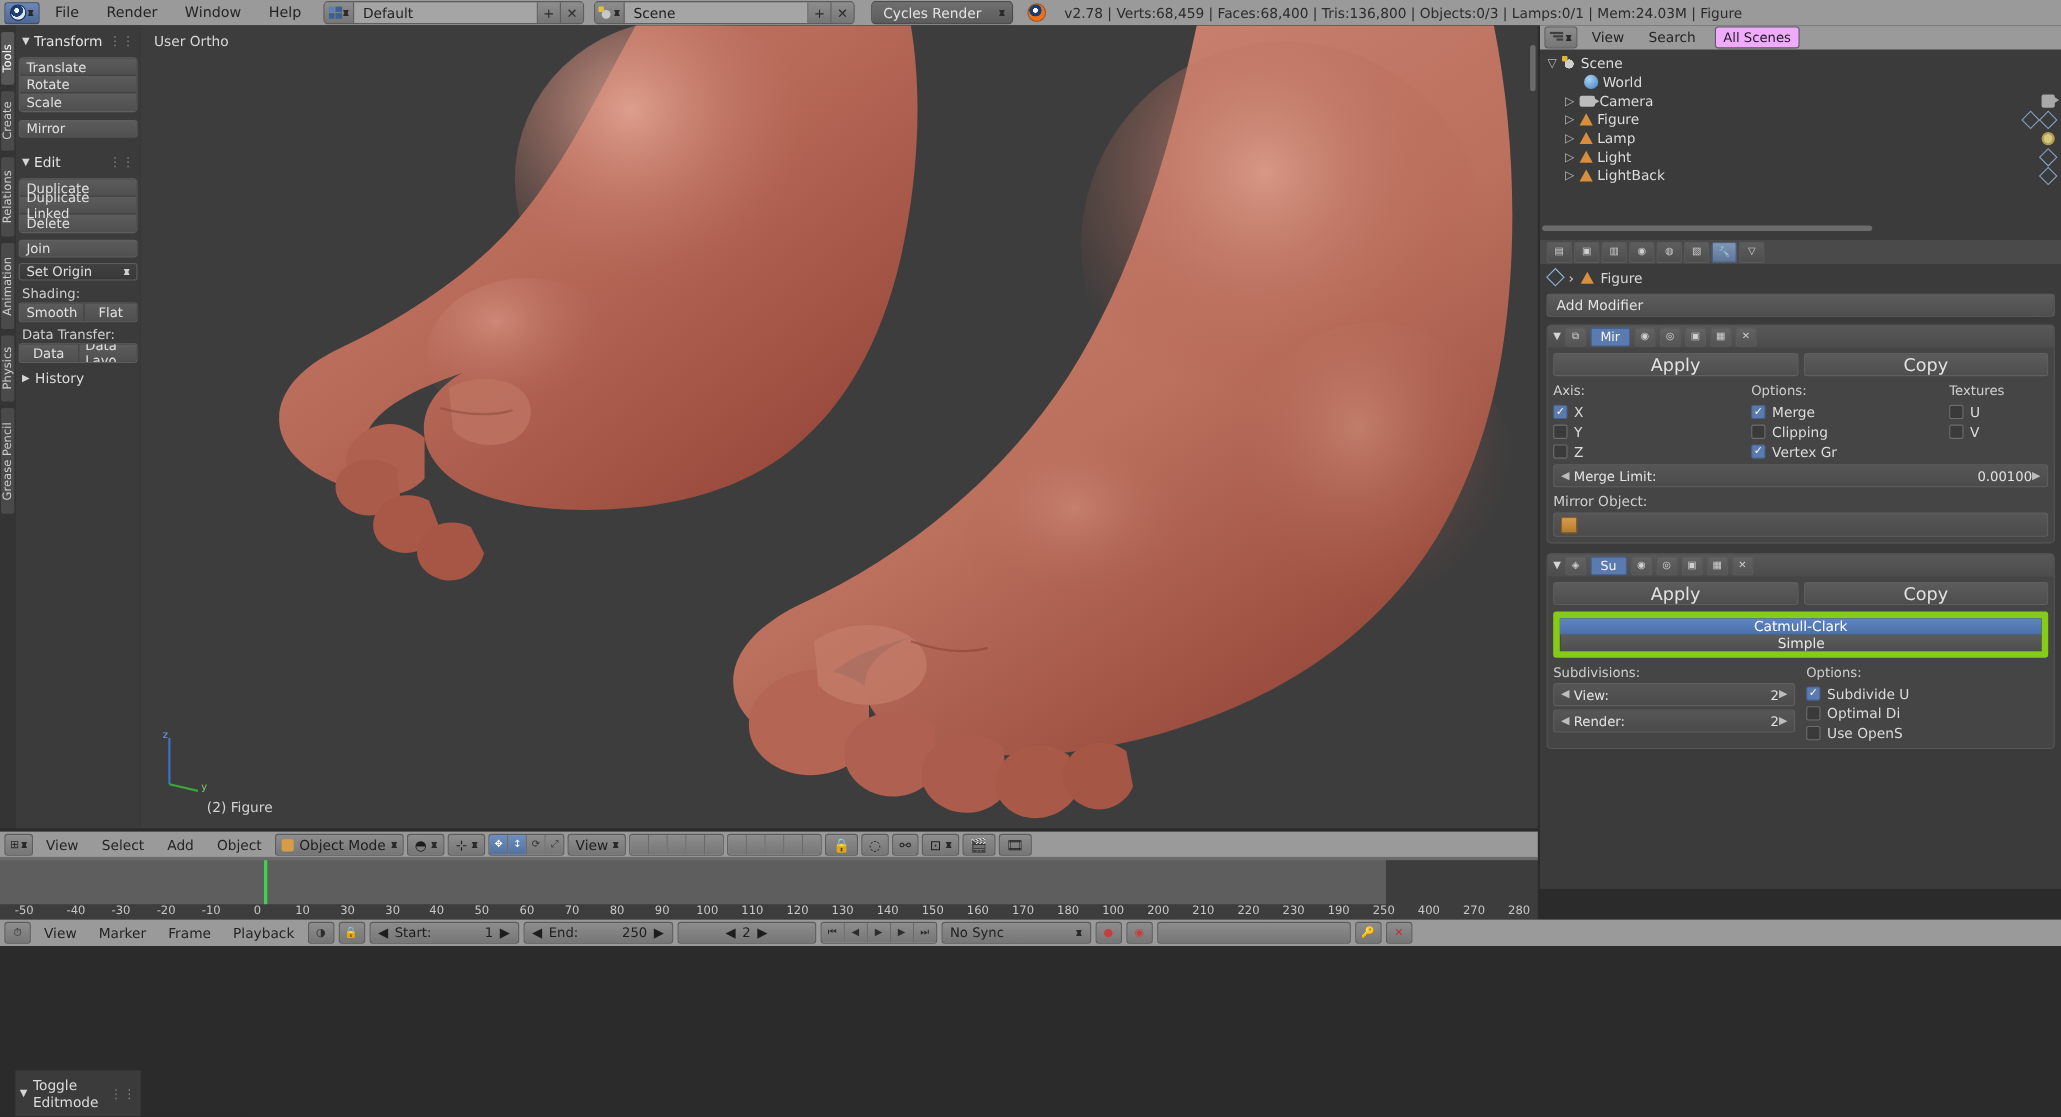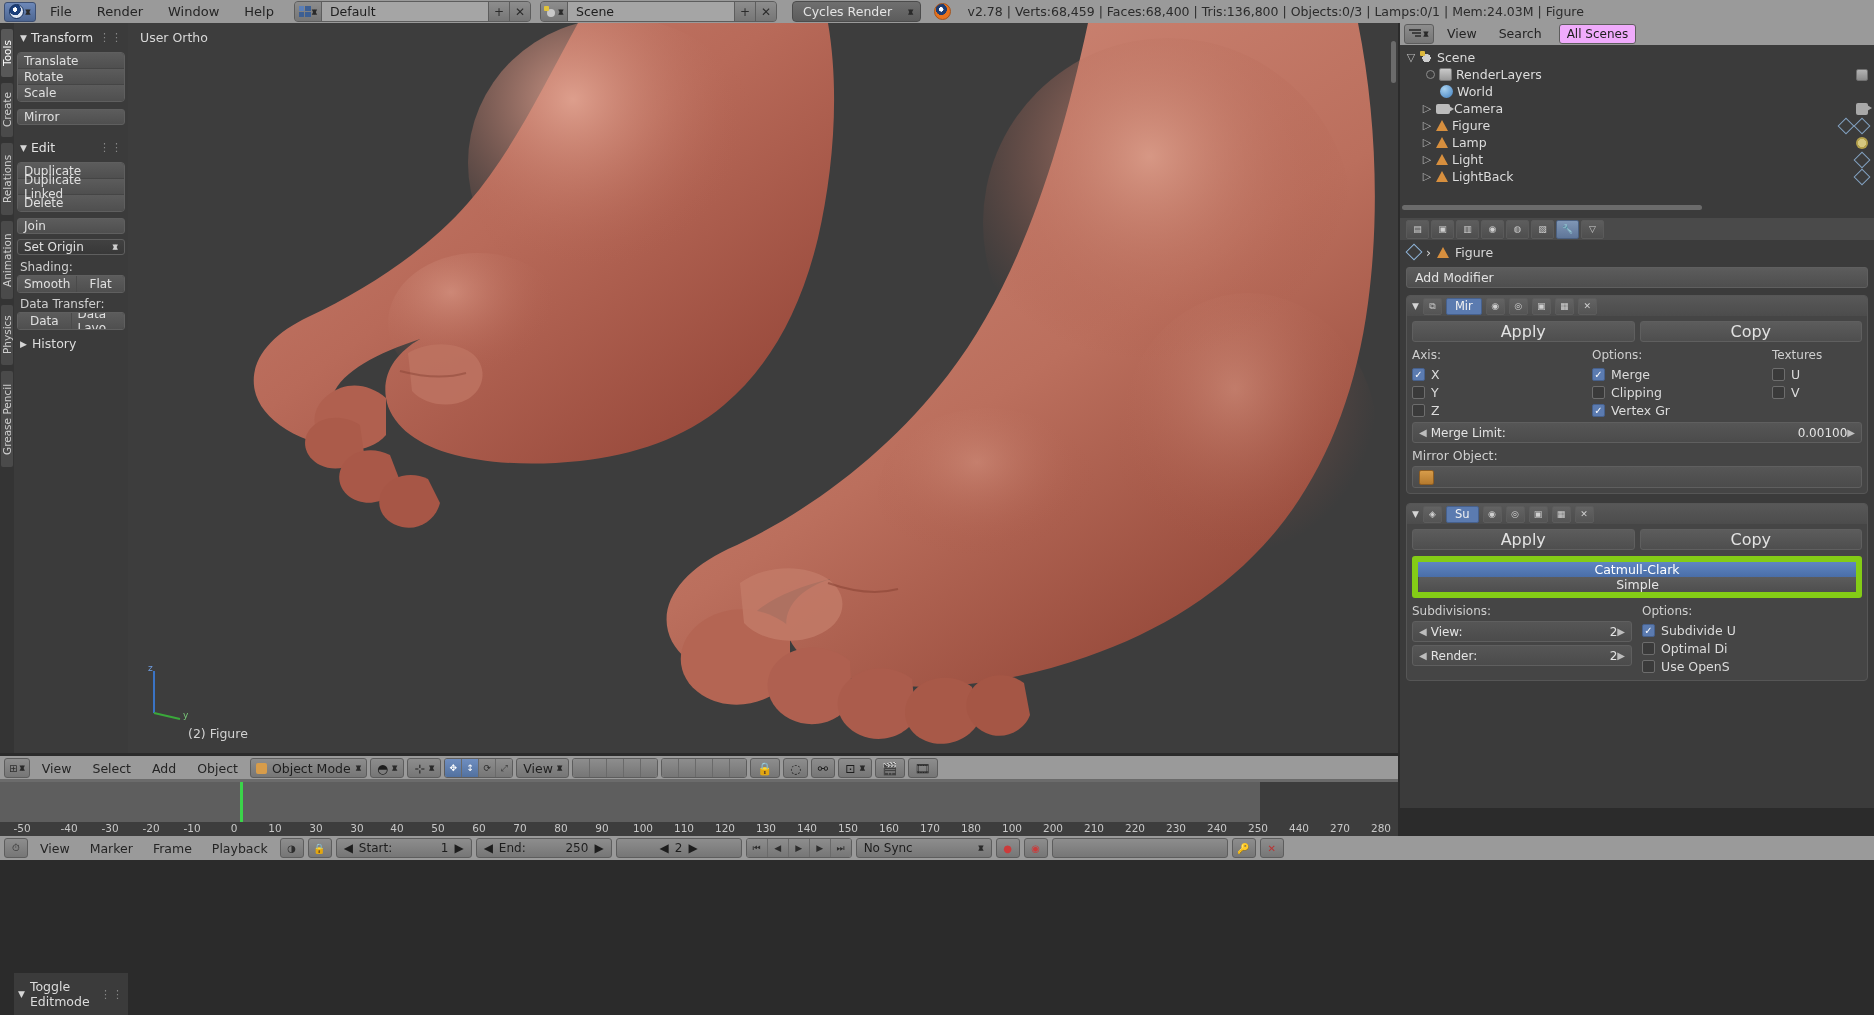--- a/index.html
+++ b/index.html
@@ -407,28 +407,20 @@
       <div class="ol-menu">View</div>
       <div class="ol-menu">Search</div>
       <div class="ol-sel">All Scenes</div>
     </div>
     <div class="ol-body">
       <div class="ol-row" style="padding-left:2px;">
         <span class="plus">▽</span>
         <span class="ico ico-scene"></span>
         <span class="ol-name">Scene</span>
       </div>
-      <div class="ol-row" style="padding-left:22px;">
-        <span class="disc"></span>
-        <span class="ico ico-layers"></span>
-        <span class="ol-name">RenderLayers</span>
-        <span class="ol-right">
-            <span class="ico ico-layers mini"></span>
-          </span>
-      </div>
       <div class="ol-row" style="padding-left:36px;">
         <span class="ico ico-world"></span>
         <span class="ol-name">World</span>
       </div>
       <div class="ol-row" style="padding-left:18px;">
         <span class="plus">▷</span>
         <span class="ico ico-cam"></span>
         <span class="ol-name">Camera</span>
         <span class="ol-right">
             <span class="ico ico-cam mini"></span>
@@ -721,23 +713,23 @@
       <span class="tl-tick" style="left:807px;">140</span>
       <span class="tl-tick" style="left:848px;">150</span>
       <span class="tl-tick" style="left:889px;">160</span>
       <span class="tl-tick" style="left:930px;">170</span>
       <span class="tl-tick" style="left:971px;">180</span>
       <span class="tl-tick" style="left:1012px;">100</span>
       <span class="tl-tick" style="left:1053px;">200</span>
       <span class="tl-tick" style="left:1094px;">210</span>
       <span class="tl-tick" style="left:1135px;">220</span>
       <span class="tl-tick" style="left:1176px;">230</span>
-      <span class="tl-tick" style="left:1217px;">240</span>
+      <span class="tl-tick" style="left:1217px;">190</span>
       <span class="tl-tick" style="left:1258px;">250</span>
-      <span class="tl-tick" style="left:1299px;">440</span>
+      <span class="tl-tick" style="left:1299px;">400</span>
       <span class="tl-tick" style="left:1340px;">270</span>
       <span class="tl-tick" style="left:1381px;">280</span>
     </div>
   </div>
   <div class="tl-scroll"></div>
 
   <div class="botbar">
     <div class="bb-ico">⏱</div>
     <div class="bb-menu">View</div>
     <div class="bb-menu">Marker</div>

